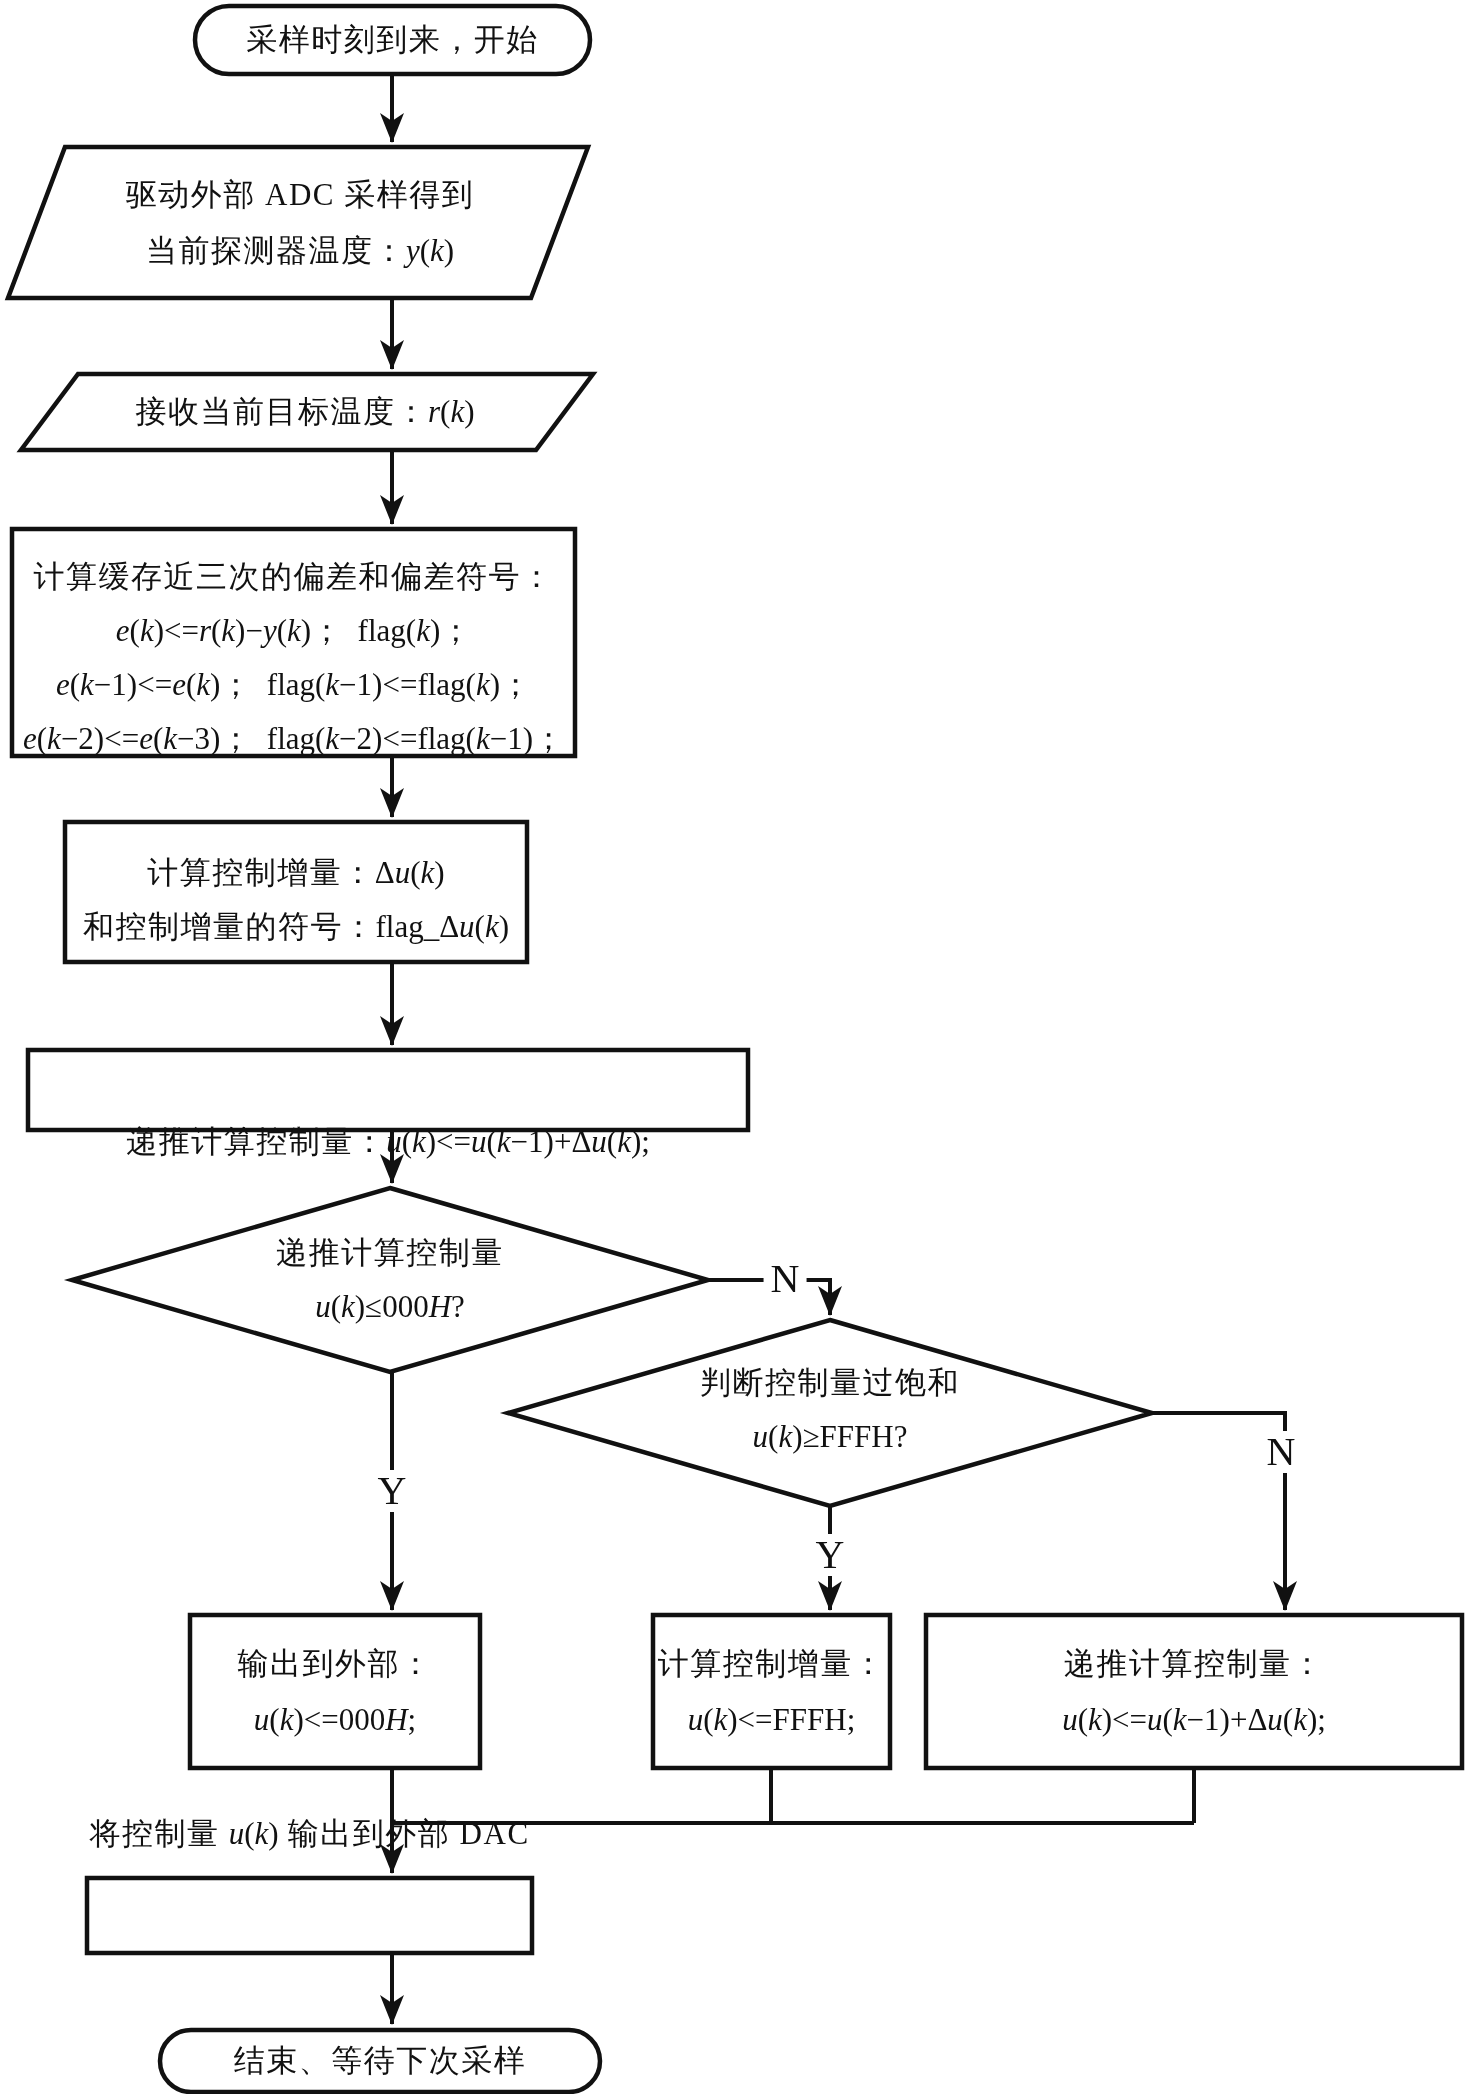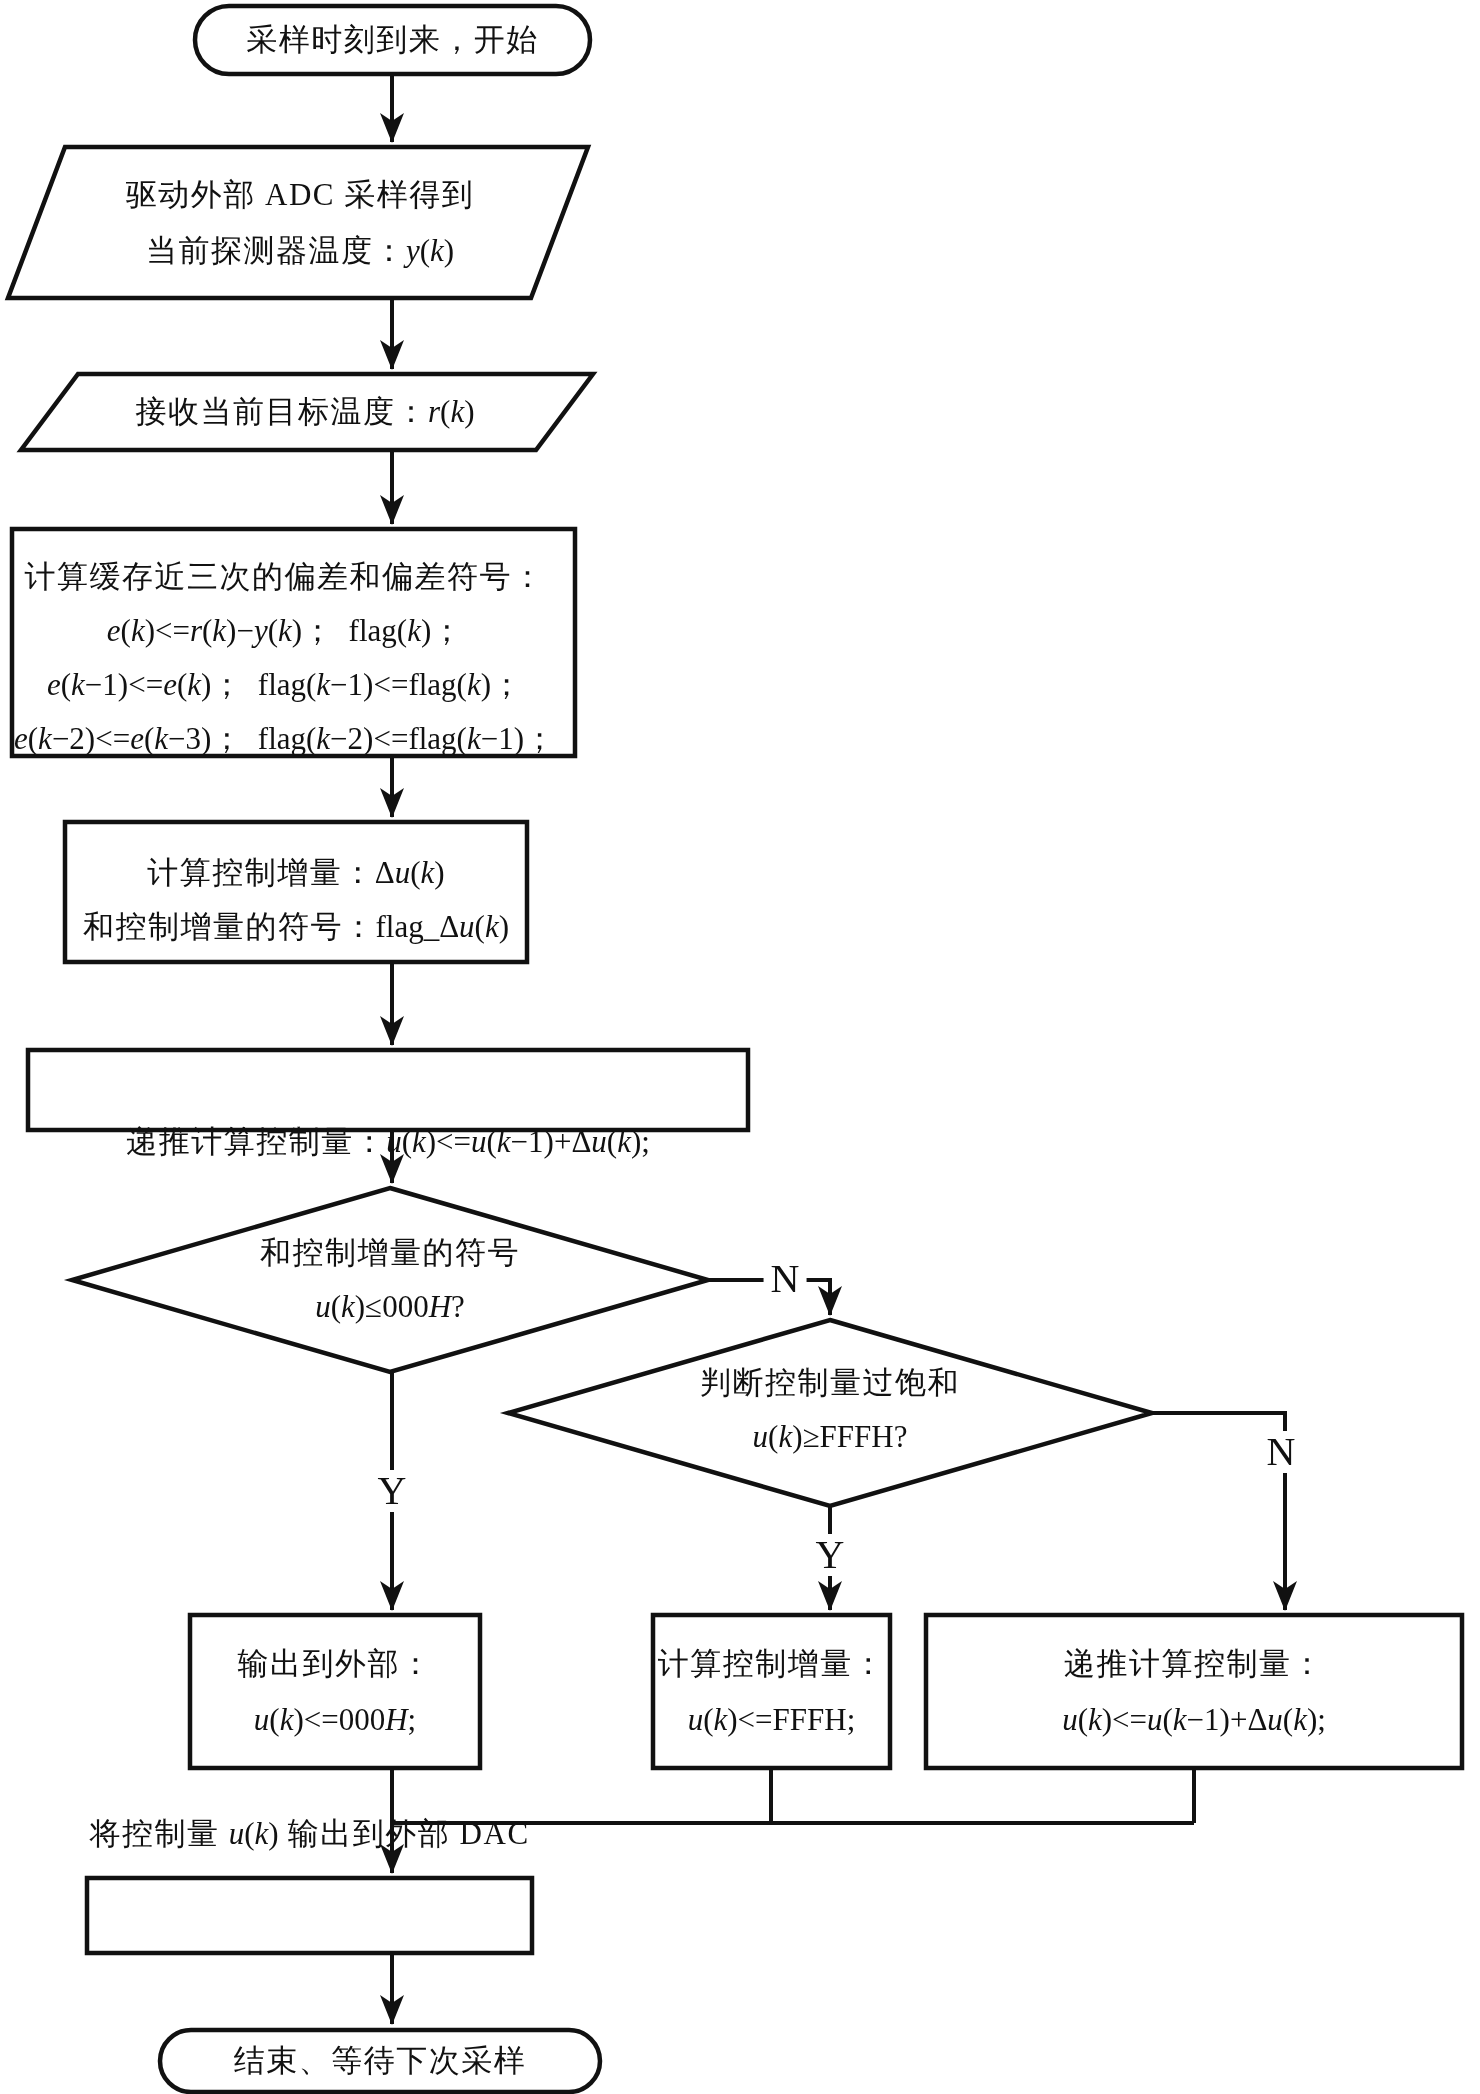--- a/index.html
+++ b/index.html
@@ -67,38 +67,38 @@
 
   <div class="node-text" style="left:30px;top:150px;width:540px;height:146px;">
     <div class="tline big-lh"><span class="sg-c">驱动外部 ADC 采样得到</span></div>
     <div class="tline big-lh"><span class="sg-c">当前探测器温度：</span><span class="sg-i">y</span><span class="sg-r">(</span><span class="sg-i">k</span><span class="sg-r">)</span></div>
   </div>
 
   <div class="node-text" style="left:30px;top:374px;width:550px;height:76px;">
     <div class="tline"><span class="sg-c">接收当前目标温度：</span><span class="sg-i">r</span><span class="sg-r">(</span><span class="sg-i">k</span><span class="sg-r">)</span></div>
   </div>
 
-  <div class="node-text" style="left:3px;top:531px;width:563px;height:254px;">
+  <div class="node-text" style="left:12px;top:531px;width:563px;height:254px;">
     <div class="tline"><span class="sg-c">计算缓存近三次的偏差和偏差符号：</span></div>
     <div class="tline"><span class="sg-i">e</span><span class="sg-r">(</span><span class="sg-i">k</span><span class="sg-r">)&lt;=</span><span class="sg-i">r</span><span class="sg-r">(</span><span class="sg-i">k</span><span class="sg-r">)−</span><span class="sg-i">y</span><span class="sg-r">(</span><span class="sg-i">k</span><span class="sg-r">)；  flag(</span><span class="sg-i">k</span><span class="sg-r">)；</span></div>
     <div class="tline"><span class="sg-i">e</span><span class="sg-r">(</span><span class="sg-i">k</span><span class="sg-r">−1)&lt;=</span><span class="sg-i">e</span><span class="sg-r">(</span><span class="sg-i">k</span><span class="sg-r">)；  flag(</span><span class="sg-i">k</span><span class="sg-r">−1)&lt;=flag(</span><span class="sg-i">k</span><span class="sg-r">)；</span></div>
     <div class="tline"><span class="sg-i">e</span><span class="sg-r">(</span><span class="sg-i">k</span><span class="sg-r">−2)&lt;=</span><span class="sg-i">e</span><span class="sg-r">(</span><span class="sg-i">k</span><span class="sg-r">−3)；  flag(</span><span class="sg-i">k</span><span class="sg-r">−2)&lt;=flag(</span><span class="sg-i">k</span><span class="sg-r">−1)；</span></div>
   </div>
 
   <div class="node-text" style="left:65px;top:824px;width:462px;height:136px;margin-top:8px;">
     <div class="tline"><span class="sg-c">计算控制增量：</span><span class="sg-r">Δ</span><span class="sg-i">u</span><span class="sg-r">(</span><span class="sg-i">k</span><span class="sg-r">)</span></div>
     <div class="tline"><span class="sg-c">和控制增量的符号：</span><span class="sg-r">flag_Δ</span><span class="sg-i">u</span><span class="sg-r">(</span><span class="sg-i">k</span><span class="sg-r">)</span></div>
   </div>
 
   <div class="node-text" style="left:28px;top:1102px;width:720px;height:80px;text-align:center;">
     <div class="tline"><span class="sg-c">递推计算控制量：</span><span class="sg-i">u</span><span class="sg-r">(</span><span class="sg-i">k</span><span class="sg-r">)&lt;=</span><span class="sg-i">u</span><span class="sg-r">(</span><span class="sg-i">k</span><span class="sg-r">−1)+Δ</span><span class="sg-i">u</span><span class="sg-r">(</span><span class="sg-i">k</span><span class="sg-r">);</span></div>
   </div>
 
   <div class="node-text" style="left:90px;top:1222px;width:600px;height:116px;">
-    <div class="tline"><span class="sg-c">和控制增量的符号</span></div>
+    <div class="tline"><span class="sg-c">递推计算控制量</span></div>
     <div class="tline"><span class="sg-i">u</span><span class="sg-r">(</span><span class="sg-i">k</span><span class="sg-r">)≤000</span><span class="sg-i">H</span><span class="sg-r">?</span></div>
   </div>
 
   <div class="node-text" style="left:530px;top:1352px;width:600px;height:116px;">
     <div class="tline"><span class="sg-c">判断控制量过饱和</span></div>
     <div class="tline"><span class="sg-i">u</span><span class="sg-r">(</span><span class="sg-i">k</span><span class="sg-r">)≥FFFH?</span></div>
   </div>
 
   <div class="node-text" style="left:190px;top:1615px;width:290px;height:153px;">
     <div class="tline big-lh"><span class="sg-c">输出到外部：</span></div>

